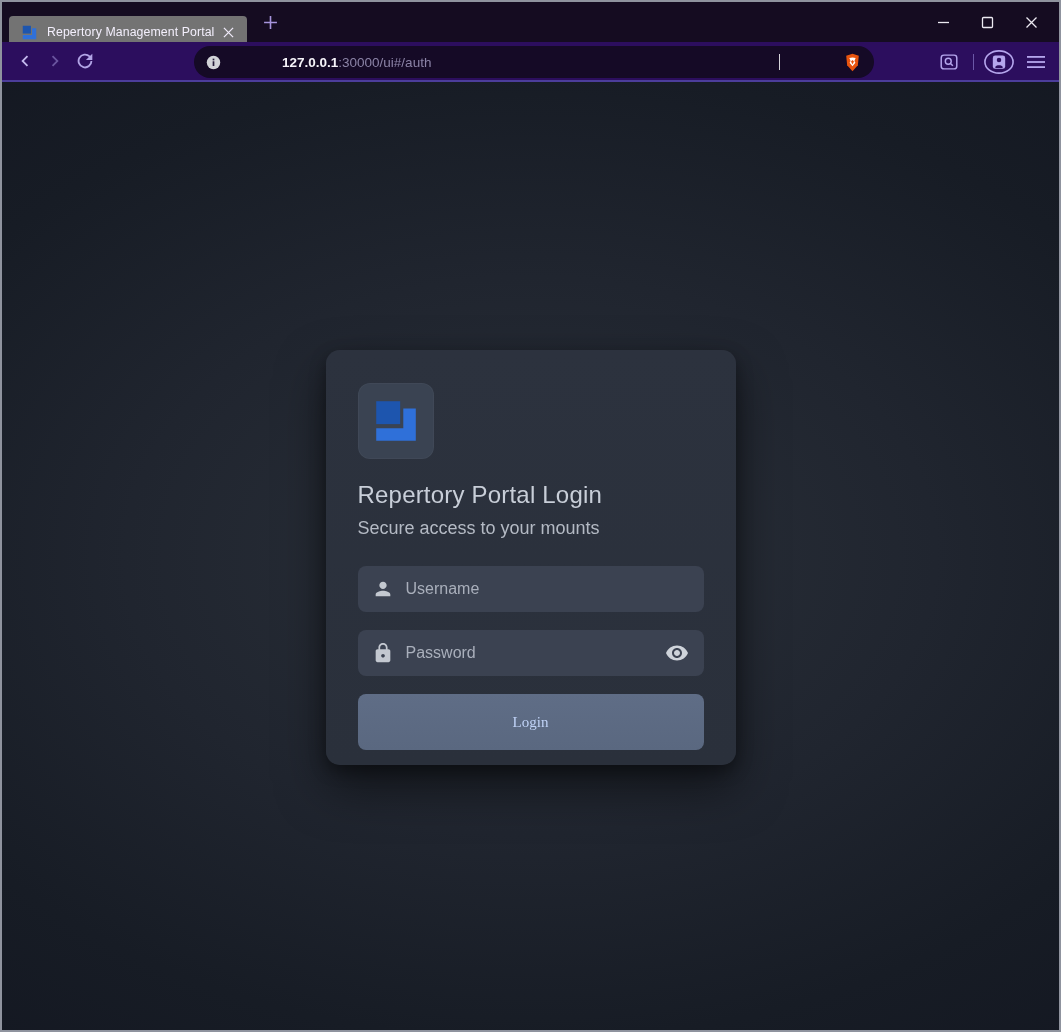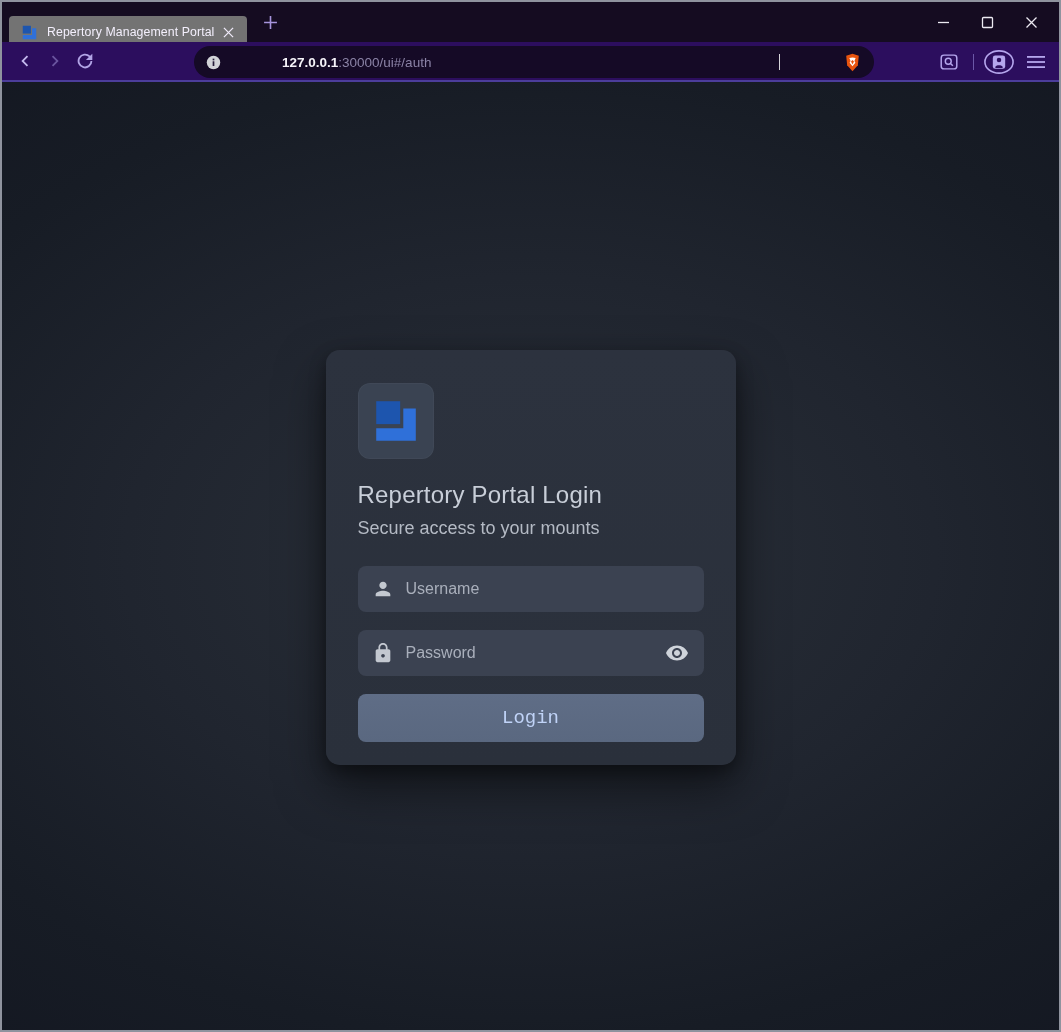--- a/index.html
+++ b/index.html
@@ -120,24 +120,24 @@
     flex:1; margin-left:12px; background:transparent; border:none; outline:none;
     font-family:"Liberation Sans","DejaVu Sans",sans-serif;
     font-size:16px; color:#dfe3e9;
   }
   .input-row input::placeholder { color:#a9afbb; opacity:1; }
   .eye-btn {
     width:26px; height:26px; border:none; background:transparent; padding:0;
     display:flex; align-items:center; justify-content:center; cursor:pointer;
   }
   .login-btn {
-    width:100%; height:48px; border:none; border-radius:8px; cursor:pointer;
+    width:100%; height:56px; border:none; border-radius:8px; cursor:pointer;
     background:linear-gradient(180deg,#5f6d86 0%,#5a6880 100%);
-    color:#c0d3f7; font-size:19px;
-    font-family:Liberation Mono, monospace;
+    color:#c0d3f7; font-size:15px;
+    font-family:Liberation Serif, serif;
   }
 </style>
 </head>
 <body>
 
 <div class="window-frame">
 
   <div class="tabstrip">
     <div class="tab">
       <span class="tab-favicon">

